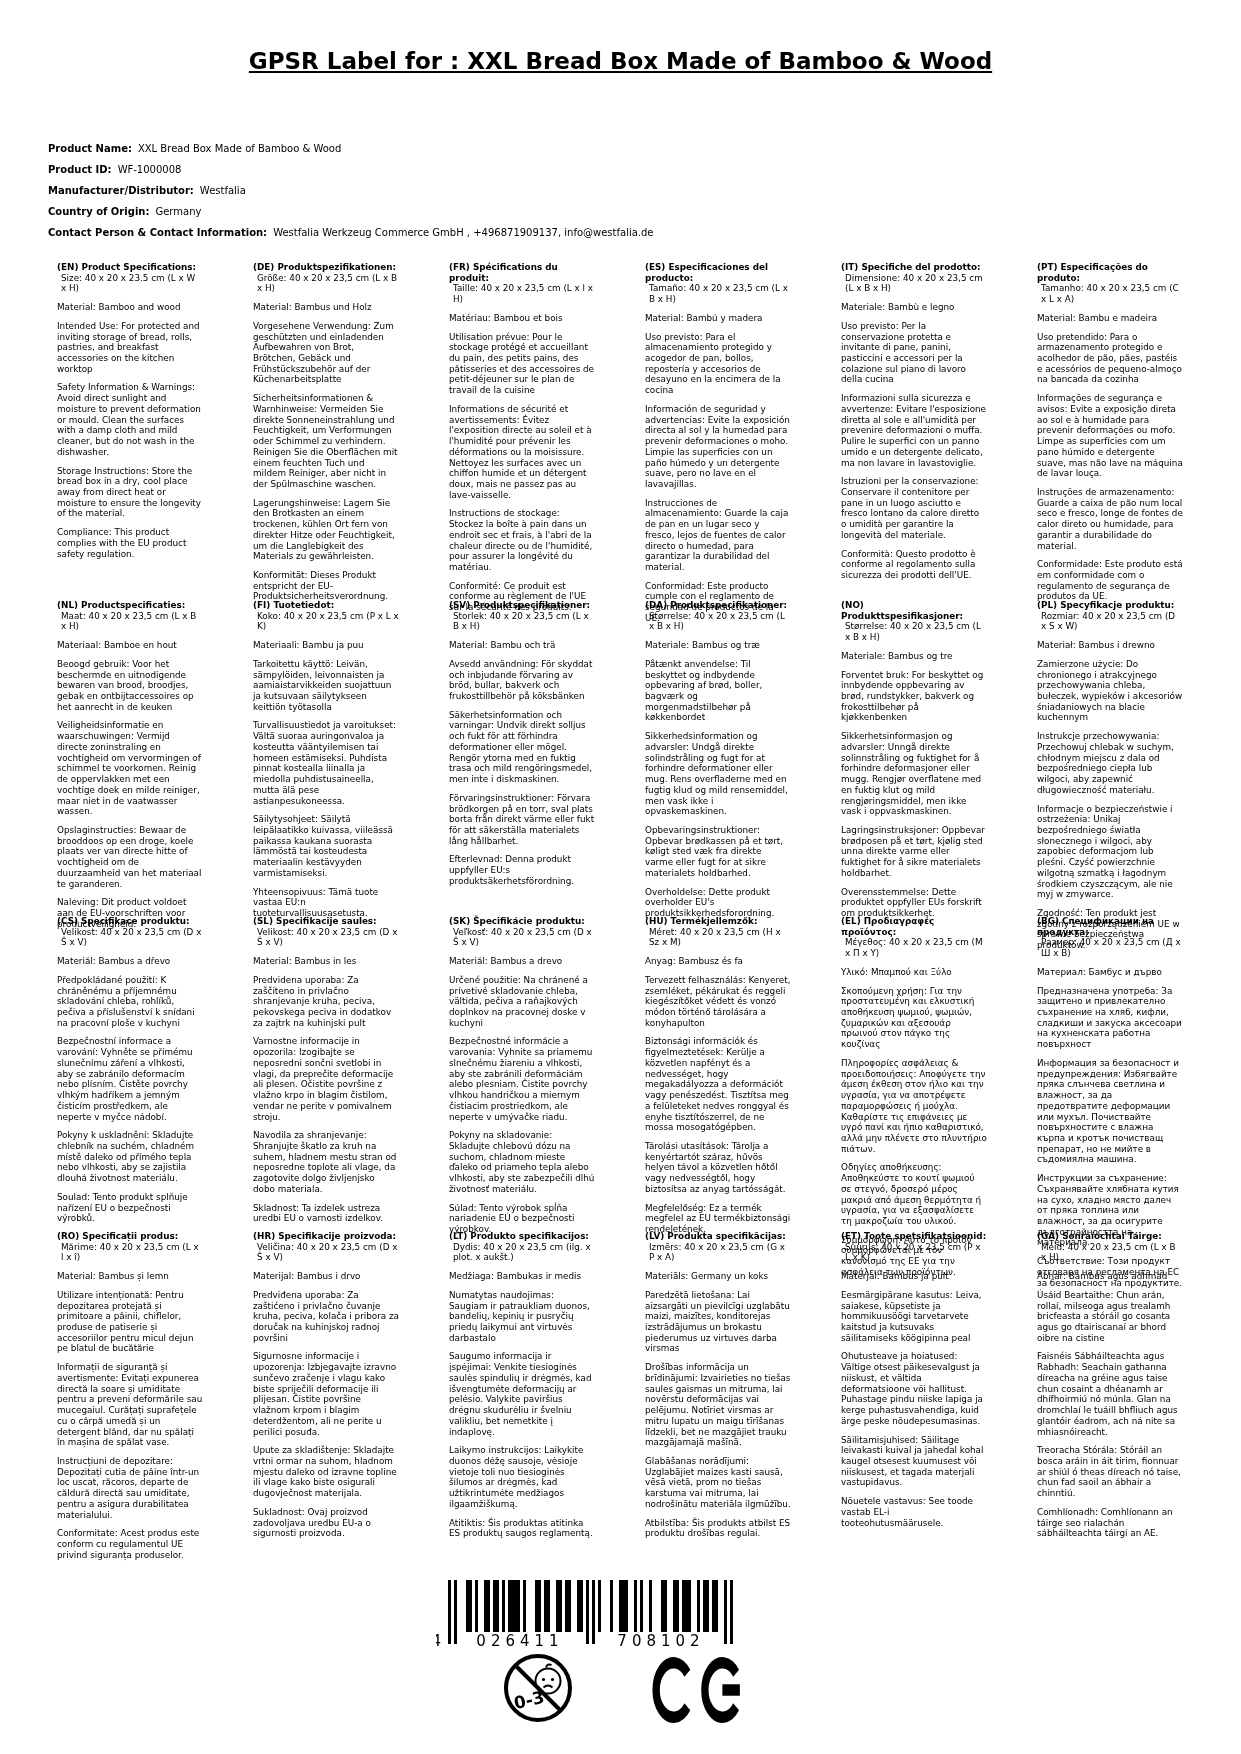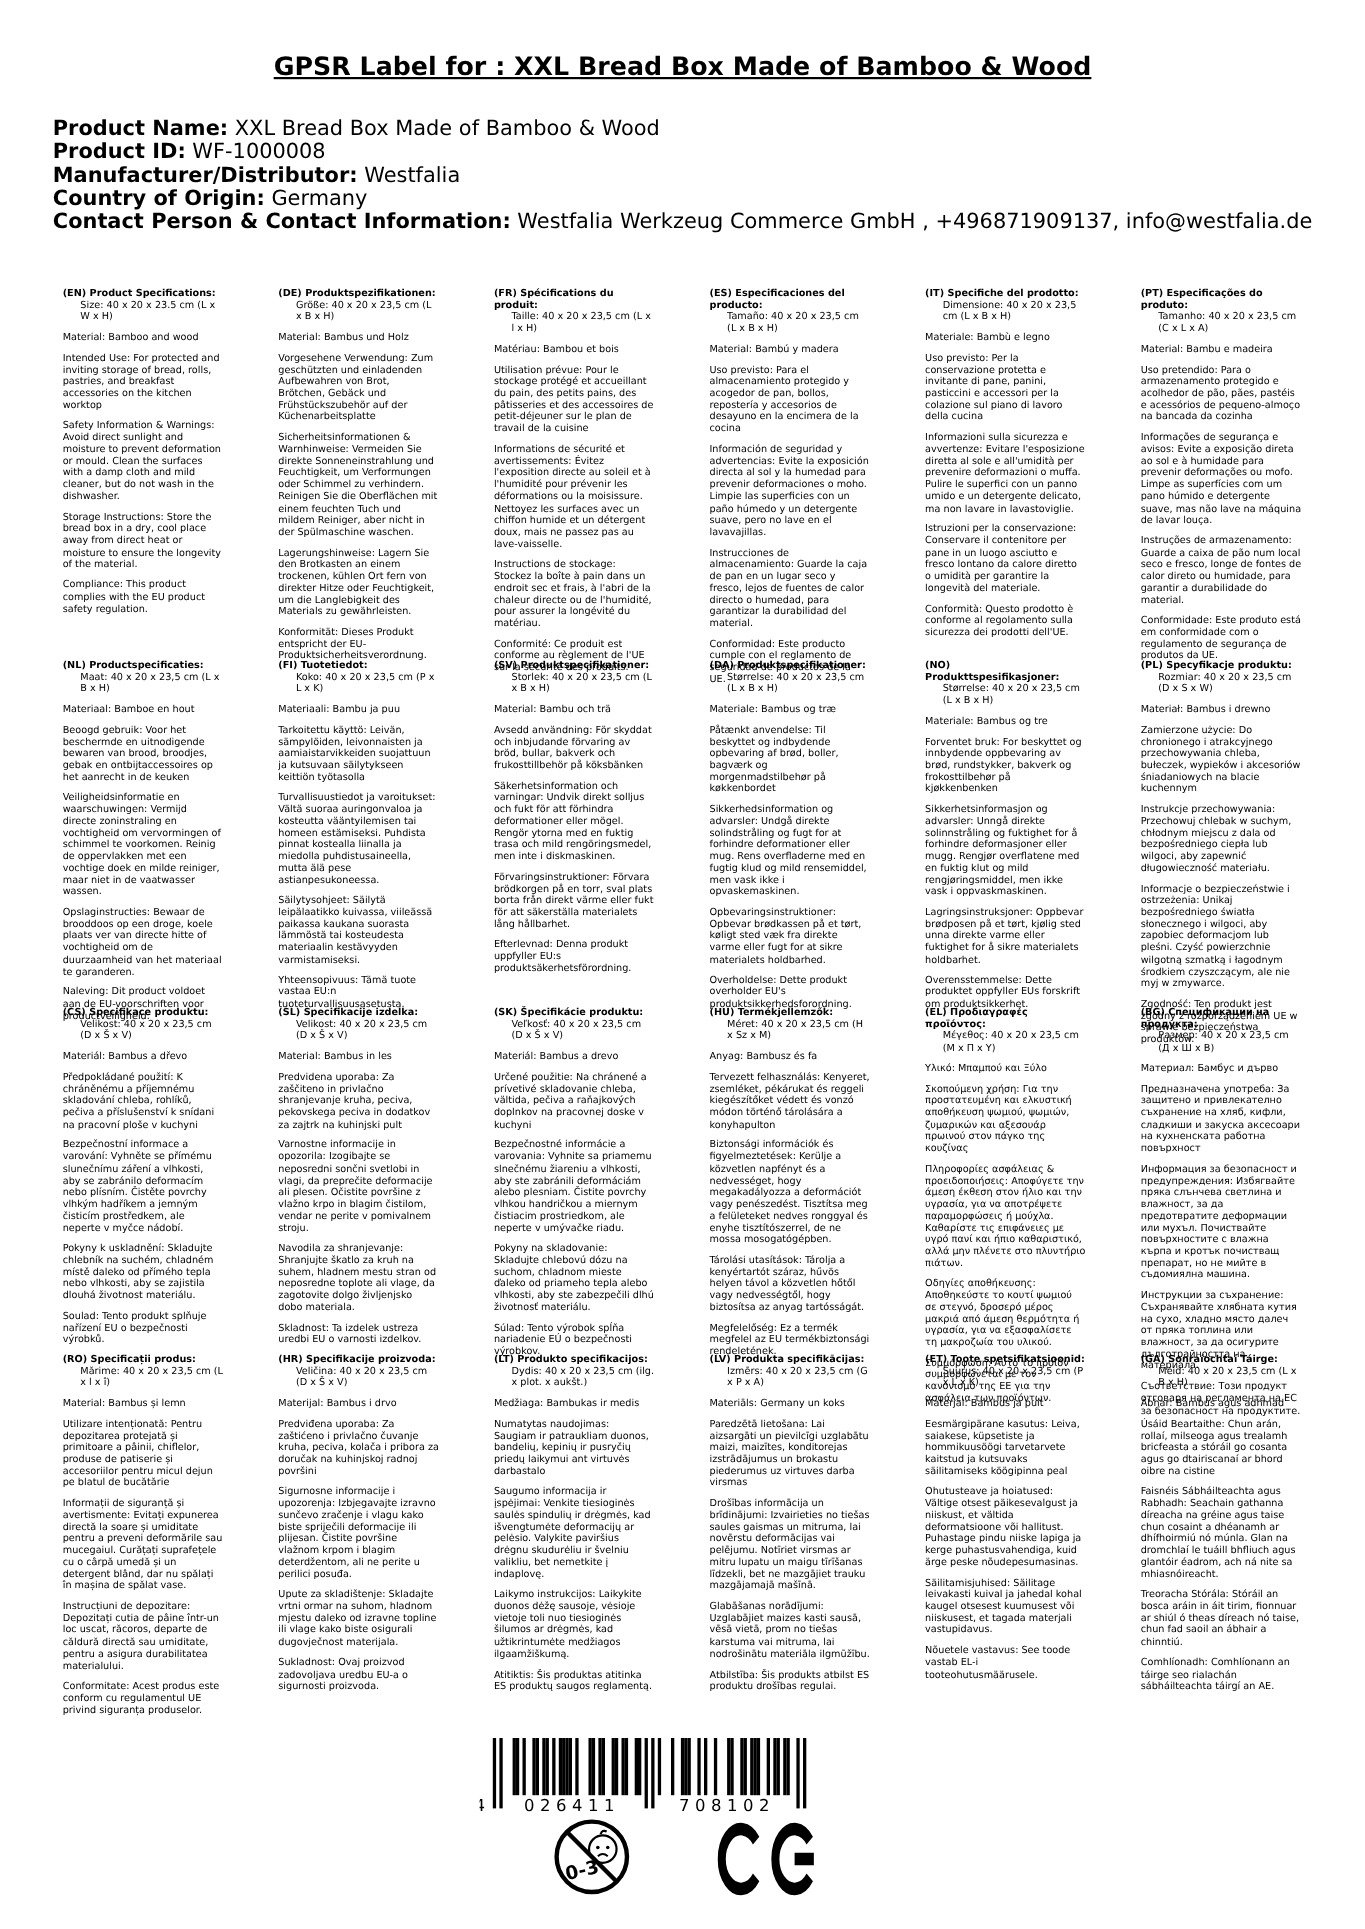--- a/index.html
+++ b/index.html
@@ -1,28 +1,28 @@
 <!DOCTYPE html>
 <html><head>
 <meta charset="utf-8">
 <style>
   html,body{margin:0;padding:0;background:#fff;}
   body{width:1241px;height:1754px;position:relative;font-family:"DejaVu Sans",sans-serif;color:#000;overflow:hidden;}
   .page-title{position:absolute;top:48px;left:0;width:1241px;text-align:center;font-size:23px;font-weight:bold;margin:0;text-decoration:underline;}
-  .info{position:absolute;top:107px;left:48px;font-size:19px;line-height:21px;}
+  .info{position:absolute;top:138px;left:48px;font-size:10px;line-height:21px;}
   .info-row{white-space:nowrap;margin:0;}
   .info-row .lbl{font-weight:bold;}
   .info-row .val{font-weight:normal;margin-left:6px;}
   .spec-grid{position:absolute;top:262px;left:57px;width:1130px;display:grid;
     grid-template-columns:repeat(6,146px);column-gap:50px;
     grid-template-rows:338px 316px 315px auto;
     font-size:8.8px;line-height:1.22;}
   .spec-block{overflow:visible;}
   .spec-header{font-weight:bold;}
-  .spec-size{margin:0 0 8px 16px;}
+  .spec-size{margin:0 0 8px 4px;}
   .spec-block p{margin:0 0 8px 0;}
   .barcode{position:absolute;left:436px;top:1580px;}
   .age-icon{position:absolute;left:501px;top:1650px;}
   .ce-icon{position:absolute;left:652px;top:1656px;}
 </style>
 </head>
 <body>
 
 <h1 class="page-title">GPSR Label for : XXL Bread Box Made of Bamboo &amp; Wood</h1>
 
@@ -146,21 +146,21 @@
     <div class="spec-block">
       <div class="spec-header">(CS) Specifikace produktu:</div>
       <div class="spec-size">Velikost: 40 x 20 x 23,5 cm (D x Š x V)</div>
       <p>Materiál: Bambus a dřevo</p>
       <p>Předpokládané použití: K chráněnému a příjemnému skladování chleba, rohlíků, pečiva a příslušenství k snídani na pracovní ploše v kuchyni</p>
       <p>Bezpečnostní informace a varování: Vyhněte se přímému slunečnímu záření a vlhkosti, aby se zabránilo deformacím nebo plísním. Čistěte povrchy vlhkým hadříkem a jemným čisticím prostředkem, ale neperte v myčce nádobí.</p>
       <p>Pokyny k uskladnění: Skladujte chlebník na suchém, chladném místě daleko od přímého tepla nebo vlhkosti, aby se zajistila dlouhá životnost materiálu.</p>
       <p>Soulad: Tento produkt splňuje nařízení EU o bezpečnosti výrobků.</p>
     </div>
     <div class="spec-block">
-      <div class="spec-header">(SL) Specifikacije izdelka:</div>
+      <div class="spec-header">(SL) Specifikacije saules:</div>
       <div class="spec-size">Velikost: 40 x 20 x 23,5 cm (D x Š x V)</div>
       <p>Material: Bambus in les</p>
       <p>Predvidena uporaba: Za zaščiteno in privlačno shranjevanje kruha, peciva, pekovskega peciva in dodatkov za zajtrk na kuhinjski pult</p>
       <p>Varnostne informacije in opozorila: Izogibajte se neposredni sončni svetlobi in vlagi, da preprečite deformacije ali plesen. Očistite površine z vlažno krpo in blagim čistilom, vendar ne perite v pomivalnem stroju.</p>
       <p>Navodila za shranjevanje: Shranjujte škatlo za kruh na suhem, hladnem mestu stran od neposredne toplote ali vlage, da zagotovite dolgo življenjsko dobo materiala.</p>
       <p>Skladnost: Ta izdelek ustreza uredbi EU o varnosti izdelkov.</p>
     </div>
     <div class="spec-block">
       <div class="spec-header">(SK) Špecifikácie produktu:</div>
       <div class="spec-size">Veľkosť: 40 x 20 x 23,5 cm (D x Š x V)</div>

